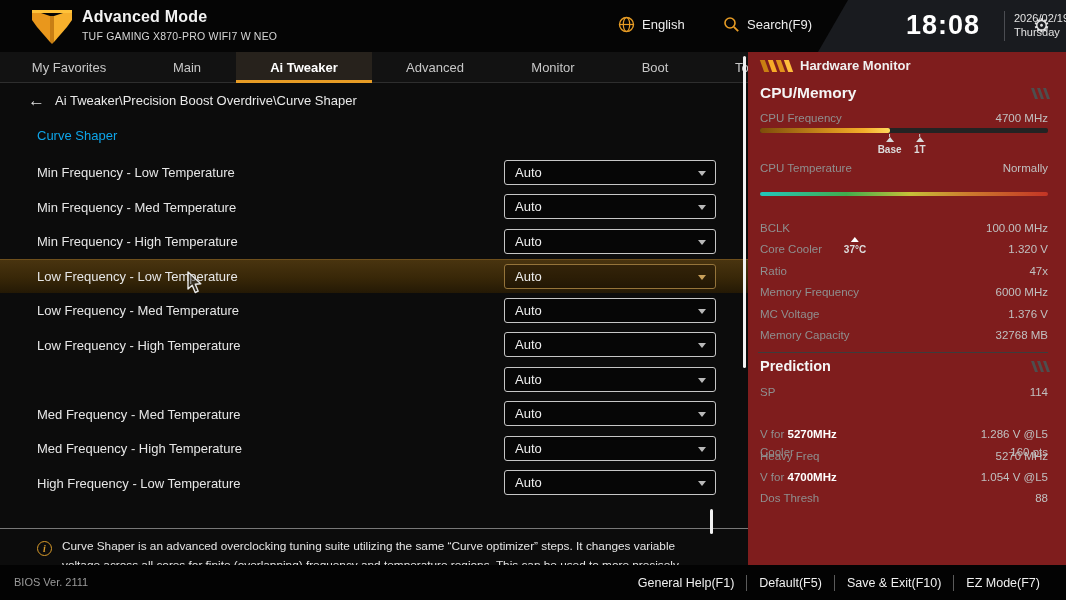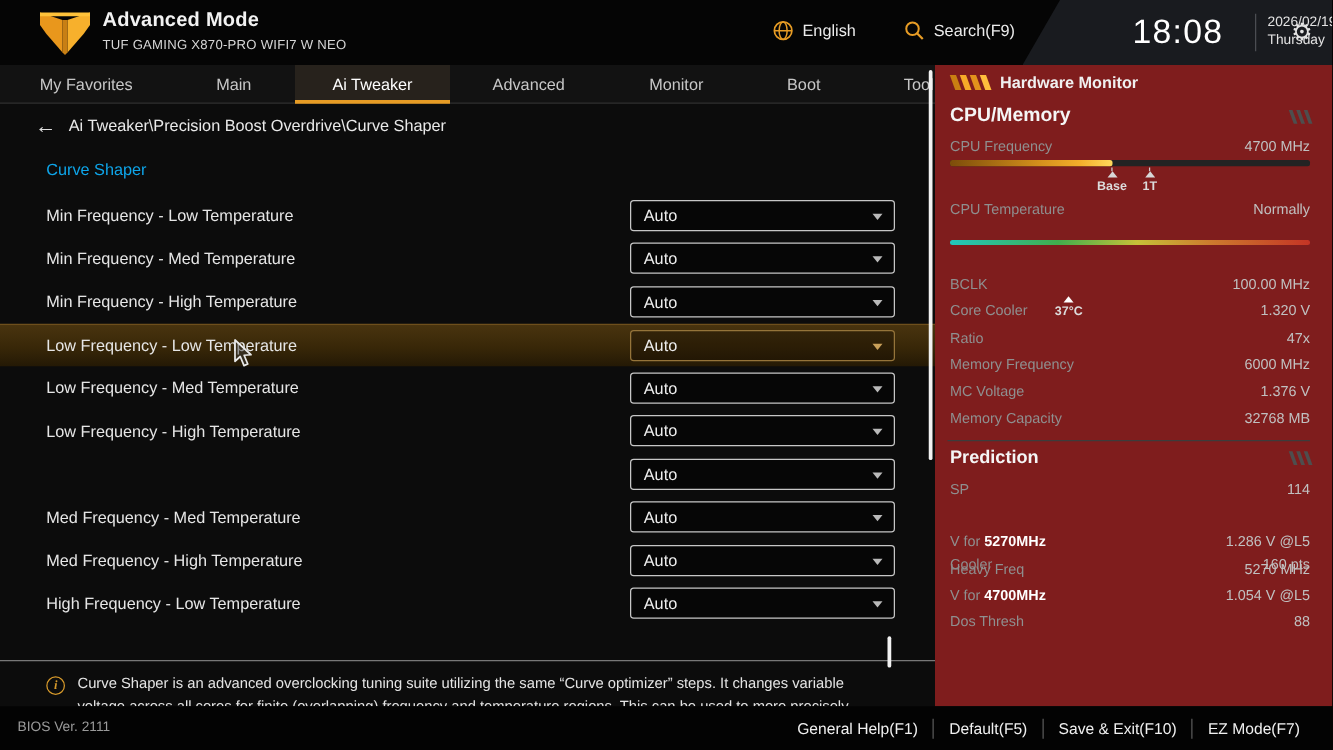--- a/index.html
+++ b/index.html
@@ -9,21 +9,21 @@
 
   
   .topbar { position:absolute; left:0; top:0; width:1066px; height:52px; background:#050505; }
   .clockwrap { position:absolute; right:0; top:0; height:52px; width:248px; background:#191b1f;
                clip-path:polygon(30px 0, 100% 0, 100% 100%, 0 100%); }
   .logo { position:absolute; left:30px; top:7px; }
   .titleblock { position:absolute; left:82px; top:8px; }
   .mode-title { color:#f2f2f2; font-size:16px; font-weight:bold; letter-spacing:.2px; }
   .board-name { color:#d6d6d6; font-size:10.5px; margin-top:4px; letter-spacing:.2px; }
   .topitem { position:absolute; top:16px; display:flex; align-items:center; gap:7px; color:#ececec; font-size:13px; cursor:default; }
-  .clock-time { position:absolute; left:88px; top:10px; color:#ffffff; font-size:27px; font-weight:normal; letter-spacing:1px; }
+  .clock-time { position:absolute; left:88px; top:10px; color:#ffffff; font-size:27px; font-weight:bold; letter-spacing:1px; }
   .clock-div { position:absolute; left:186px; top:11px; width:1px; height:30px; background:#4b4d52; }
   .clock-date { position:absolute; left:196px; top:12px; color:#e3e3e3; font-size:11px; line-height:13.5px; }
   .gear { position:absolute; right:16px; top:14px; font-size:19px; color:#e3e3e3; }
 
   
   .main { position:absolute; left:0; top:52px; width:1066px; height:513px; display:flex; }
   .leftpane { position:relative; width:748px; height:513px; background:#0c0c0c; overflow:hidden; }
   .rightpane { position:relative; width:318px; height:513px; background:#7f1d1d; overflow:hidden; }
 
   
@@ -137,21 +137,21 @@
       <span>Search(F9)</span>
     </div>
   </div>
 
   <div class="main">
 
     <div class="leftpane">
       <div class="tabbar" id="tabbar">
           <div class="tab" style="width: 138px;">My Favorites</div>
           <div class="tab" style="width: 98px;">Main</div>
-          <div class="tab active" style="width: 124px;">Ai Tweaker</div>
+          <div class="tab active" style="width: 136px; font-weight: bold;">Ai Tweaker</div>
           <div class="tab" style="width: 126px;">Advanced</div>
           <div class="tab" style="width: 110px;">Monitor</div>
           <div class="tab" style="width: 94px;">Boot</div>
           <div class="tab" style="width: 90px;">Tool</div>
         </div>
 
       <div class="content">
         <div class="breadcrumb">
           <span class="backarrow">←</span>
           <span>Ai Tweaker\Precision Boost Overdrive\Curve Shaper</span>

